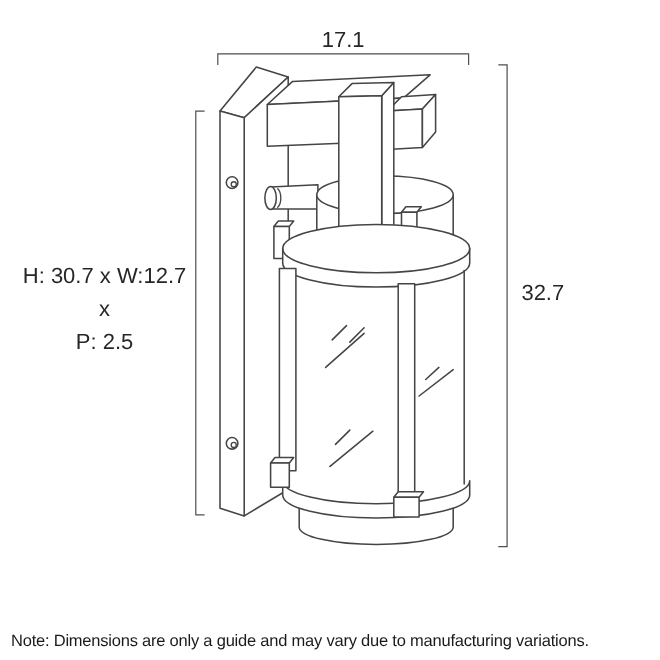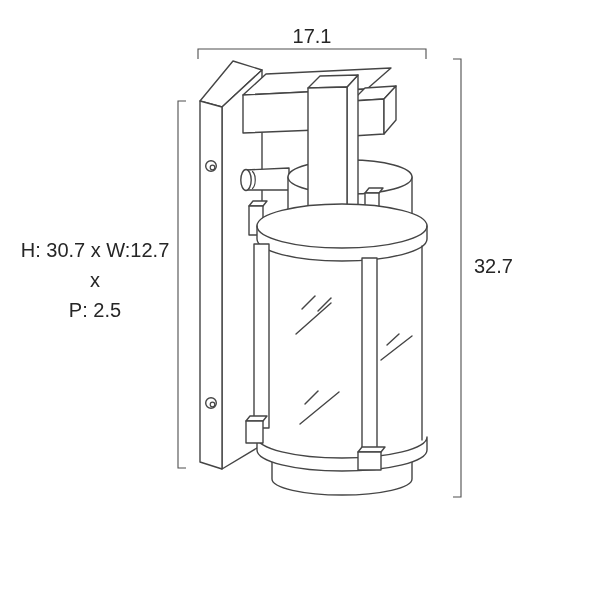--- a/index.html
+++ b/index.html
@@ -120,13 +120,14 @@
 
     <g class="labels">
       <text x="312" y="43" text-anchor="middle">17.1</text>
       <text x="474" y="273" text-anchor="start">32.7</text>
       <text x="95" y="257" text-anchor="middle">H: 30.7 x W:12.7</text>
       <text x="95" y="287" text-anchor="middle">x</text>
       <text x="95" y="317" text-anchor="middle">P: 2.5</text>
     </g>
   </svg>
 
+  <div id="note">Note: Dimensions are only a guide and may vary due to manufacturing variations.</div>
 </div>
 
 </body></html>

